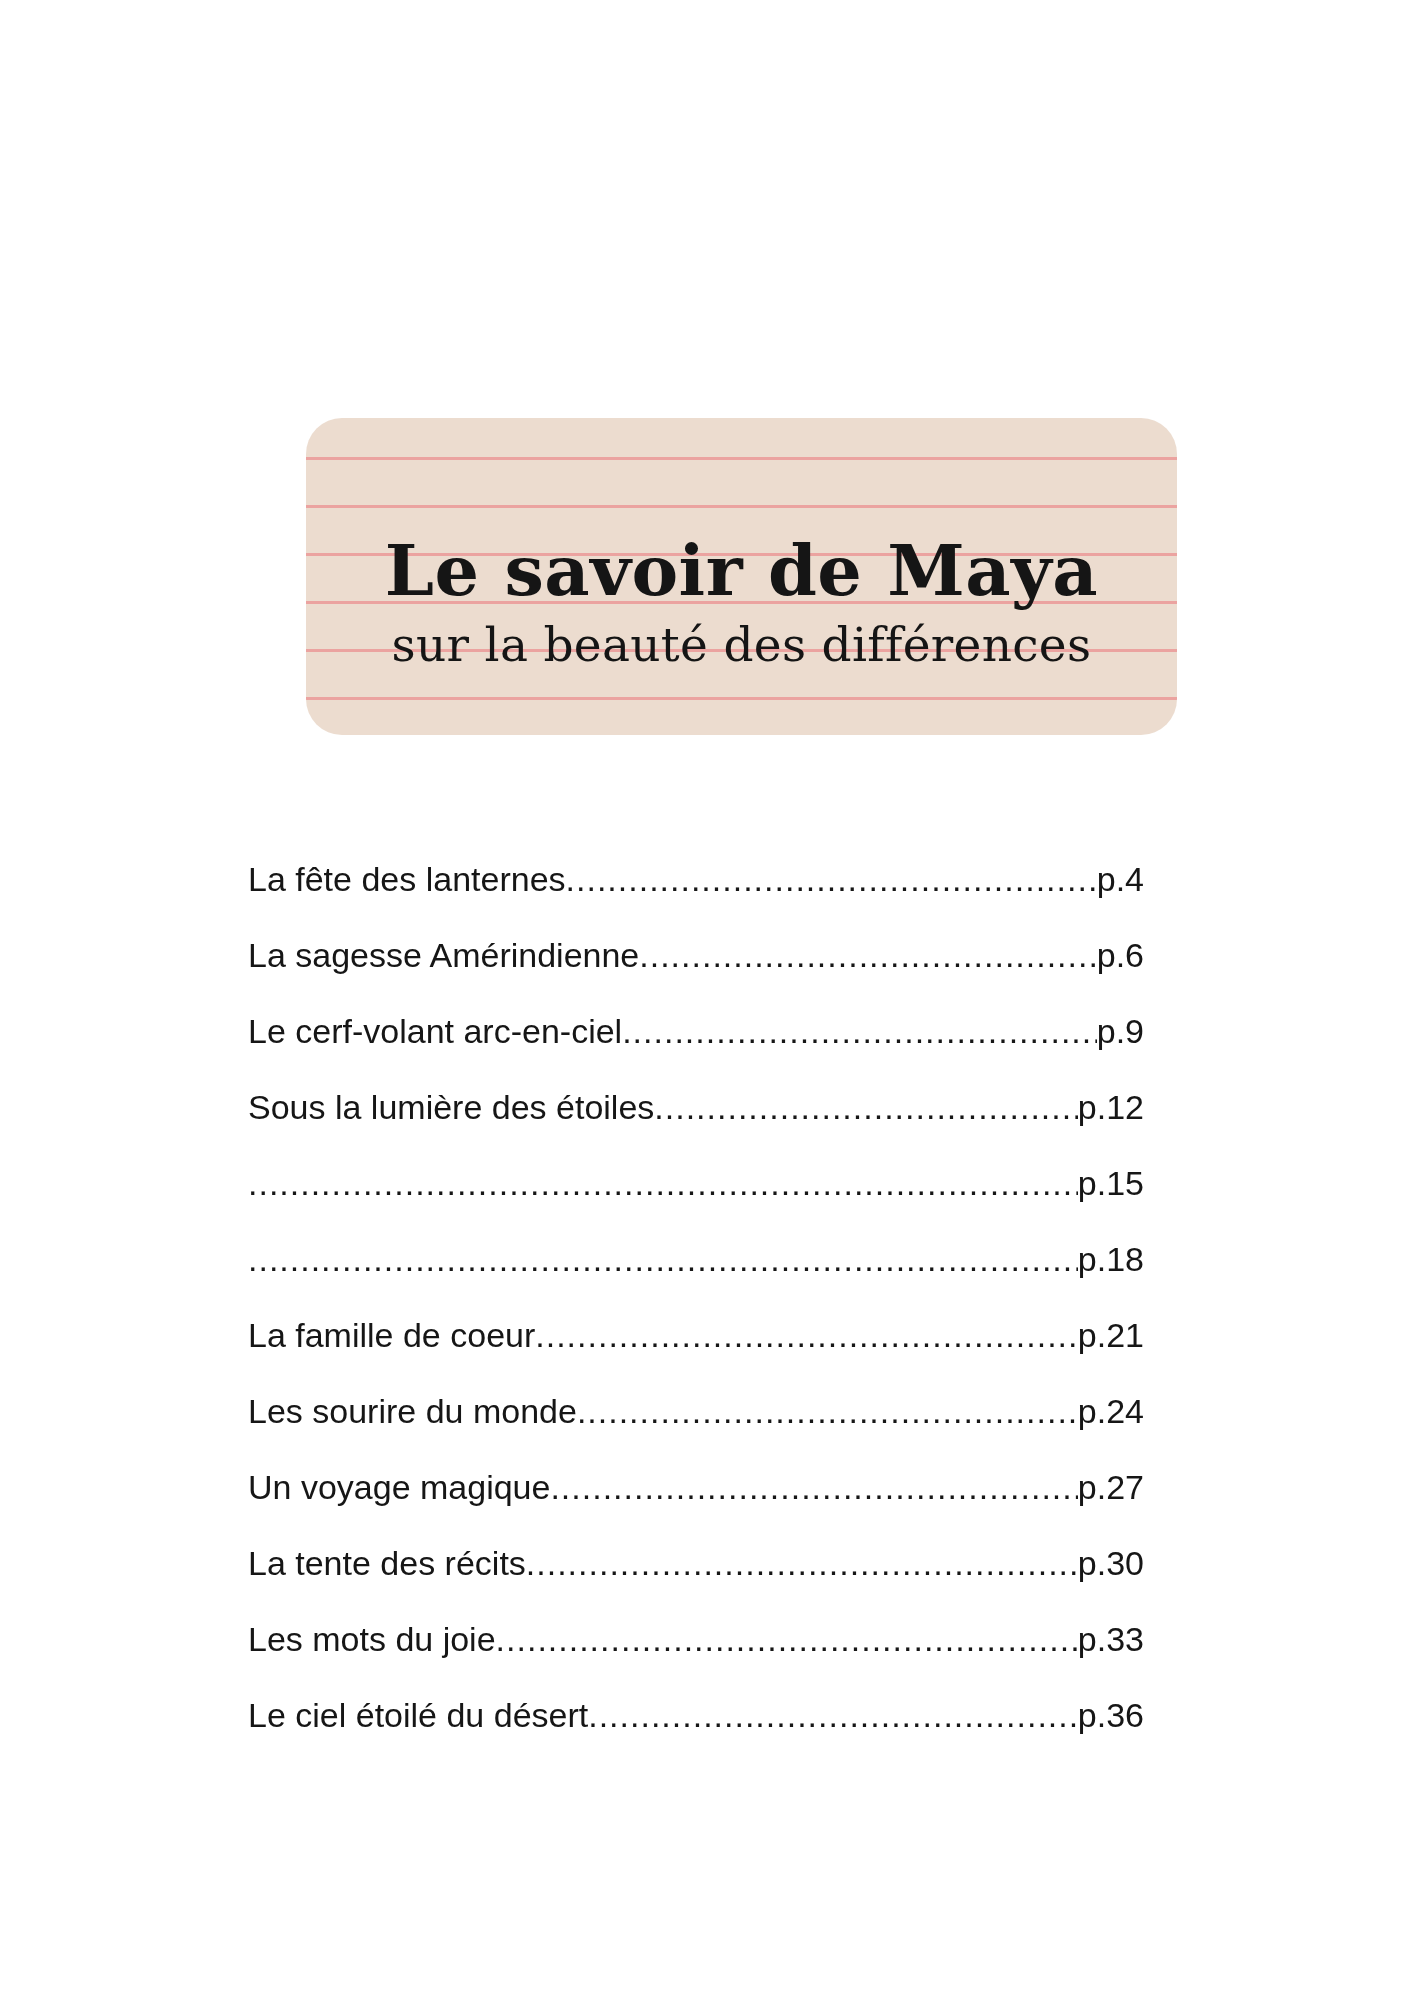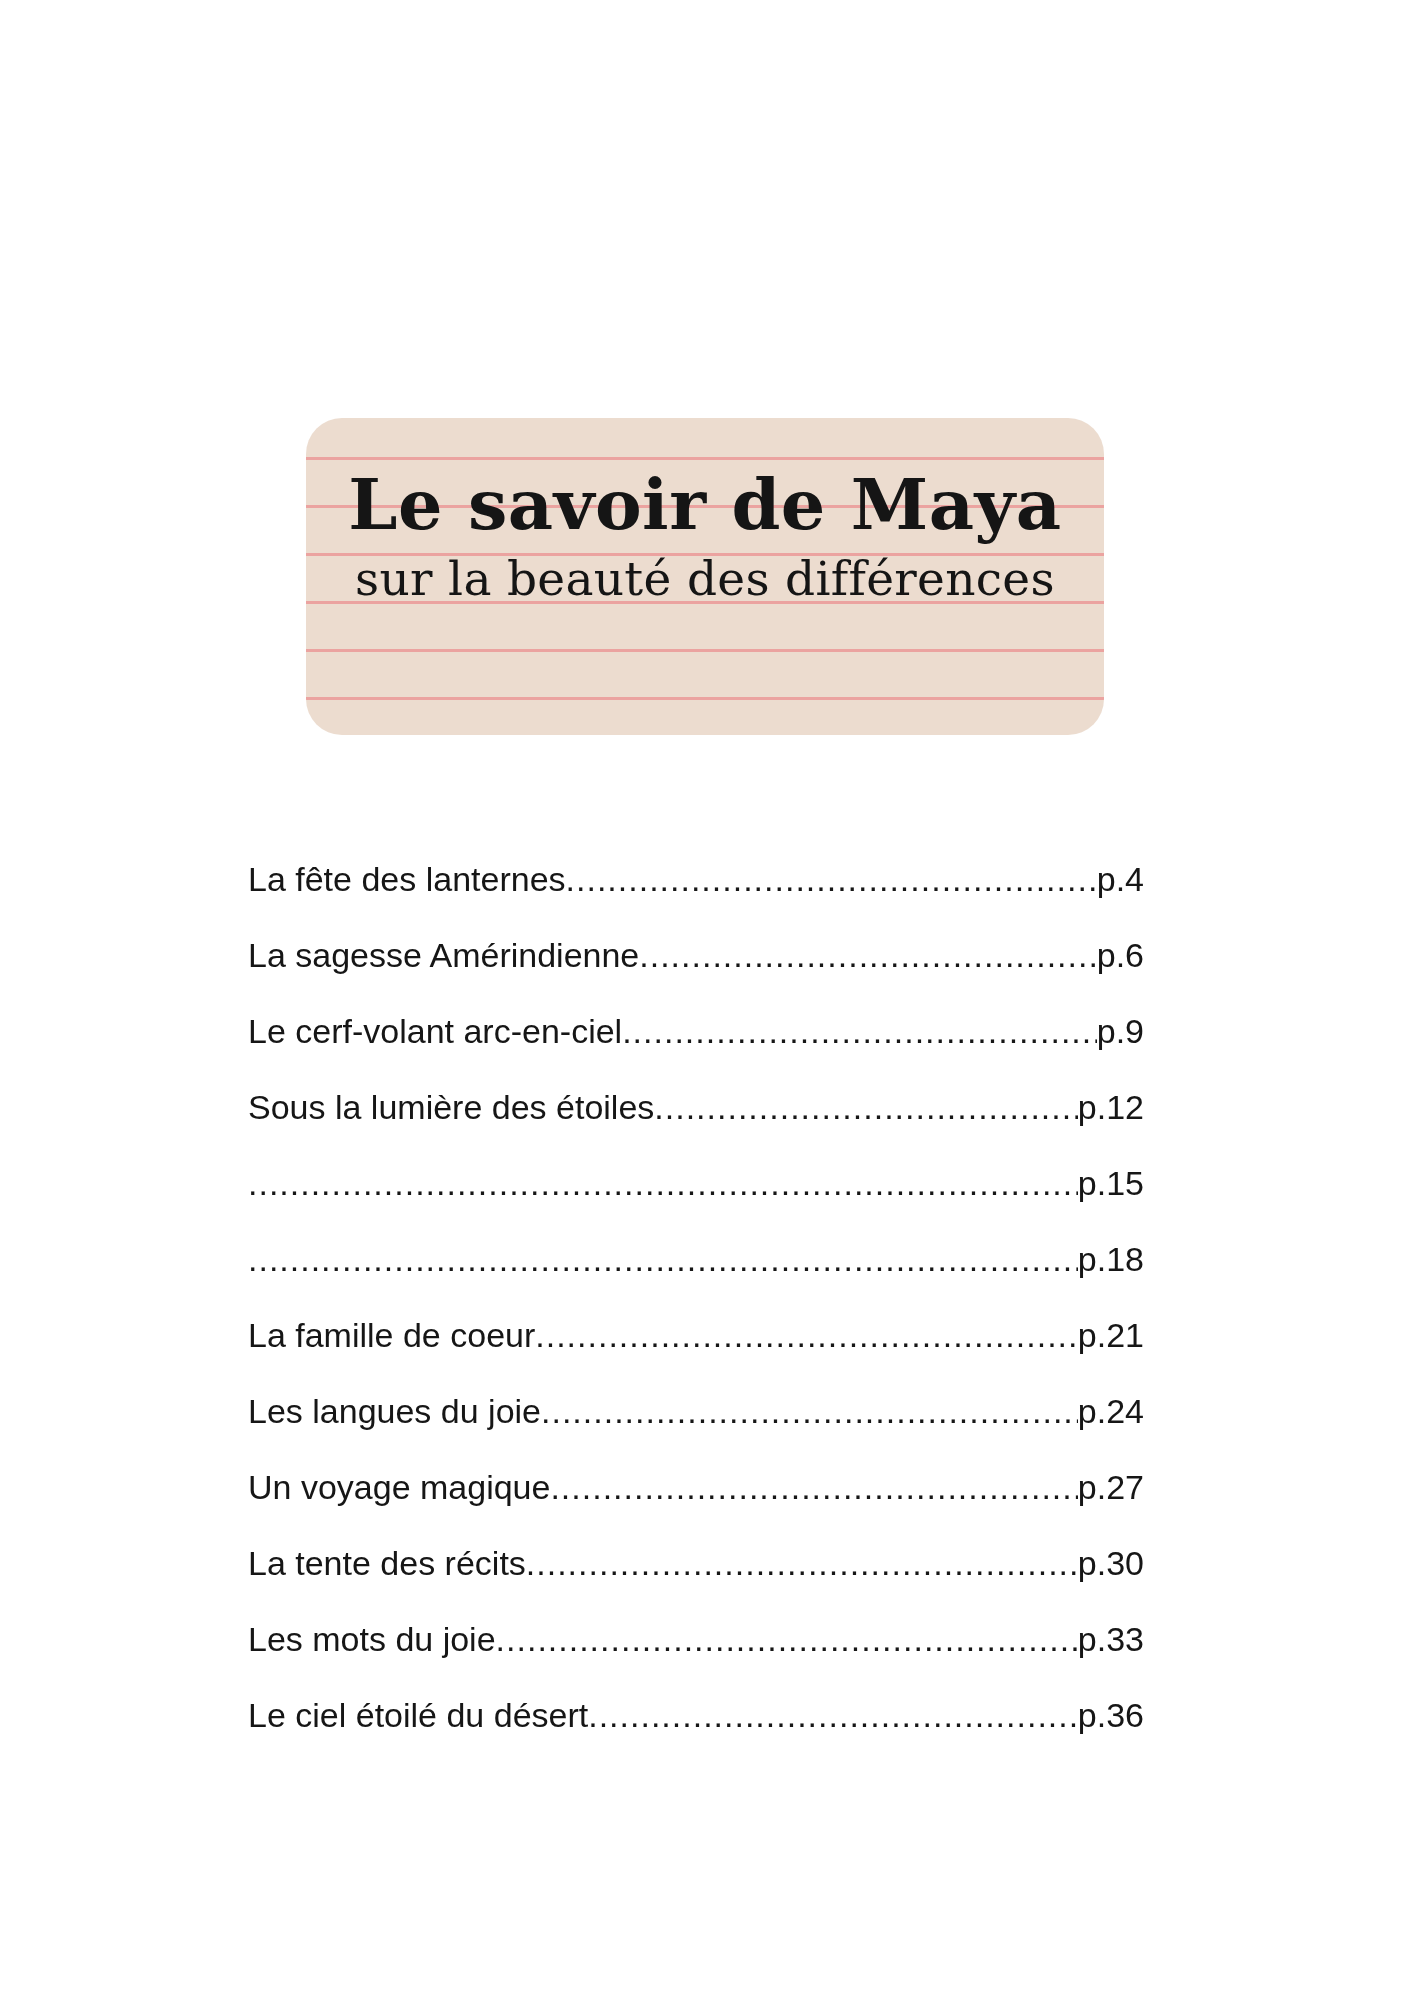--- a/index.html
+++ b/index.html
@@ -9,31 +9,31 @@
     --page-bg:#ffffff;
   }
   *{margin:0;padding:0;box-sizing:border-box;}
   html,body{width:1407px;height:2000px;background:var(--page-bg);overflow:hidden;}
   body{position:relative;font-family:"Liberation Sans",sans-serif;color:var(--ink);}
 
   
   .title-card{
     position:absolute;
     left:306px; top:418px;
-    width:798px; height:317px;
+    width:871px; height:317px;
     background-color:var(--card-bg);
     background-image:repeating-linear-gradient(
       to bottom,
       transparent 0px, transparent 39px,
       var(--line-color) 39px, var(--line-color) 42px,
       transparent 42px, transparent 48px);
     border-radius:36px;
     overflow:hidden;
     text-align:center;
-    padding-top:52px;
+    padding-top:118px;
   }
   .title-card h1{
     font-family:"DejaVu Serif",serif;
     font-weight:700;
     font-size:70px;
     line-height:1;
     letter-spacing:0.5px;
     color:#151515;
   }
   .title-card h2{
@@ -105,21 +105,21 @@
     <div class="toc-row">
       <span class="toc-dots">............................................................................................................................................................................................................................</span>
       <span class="toc-page">p.18</span>
     </div>
     <div class="toc-row">
       <span class="toc-label">La famille de coeur</span>
       <span class="toc-dots">............................................................................................................................................................................................................................</span>
       <span class="toc-page">p.21</span>
     </div>
     <div class="toc-row">
-      <span class="toc-label">Les langues du joie</span>
+      <span class="toc-label">Les sourire du monde</span>
       <span class="toc-dots">............................................................................................................................................................................................................................</span>
       <span class="toc-page">p.24</span>
     </div>
     <div class="toc-row">
       <span class="toc-label">Un voyage magique</span>
       <span class="toc-dots">............................................................................................................................................................................................................................</span>
       <span class="toc-page">p.27</span>
     </div>
     <div class="toc-row">
       <span class="toc-label">La tente des récits</span>

